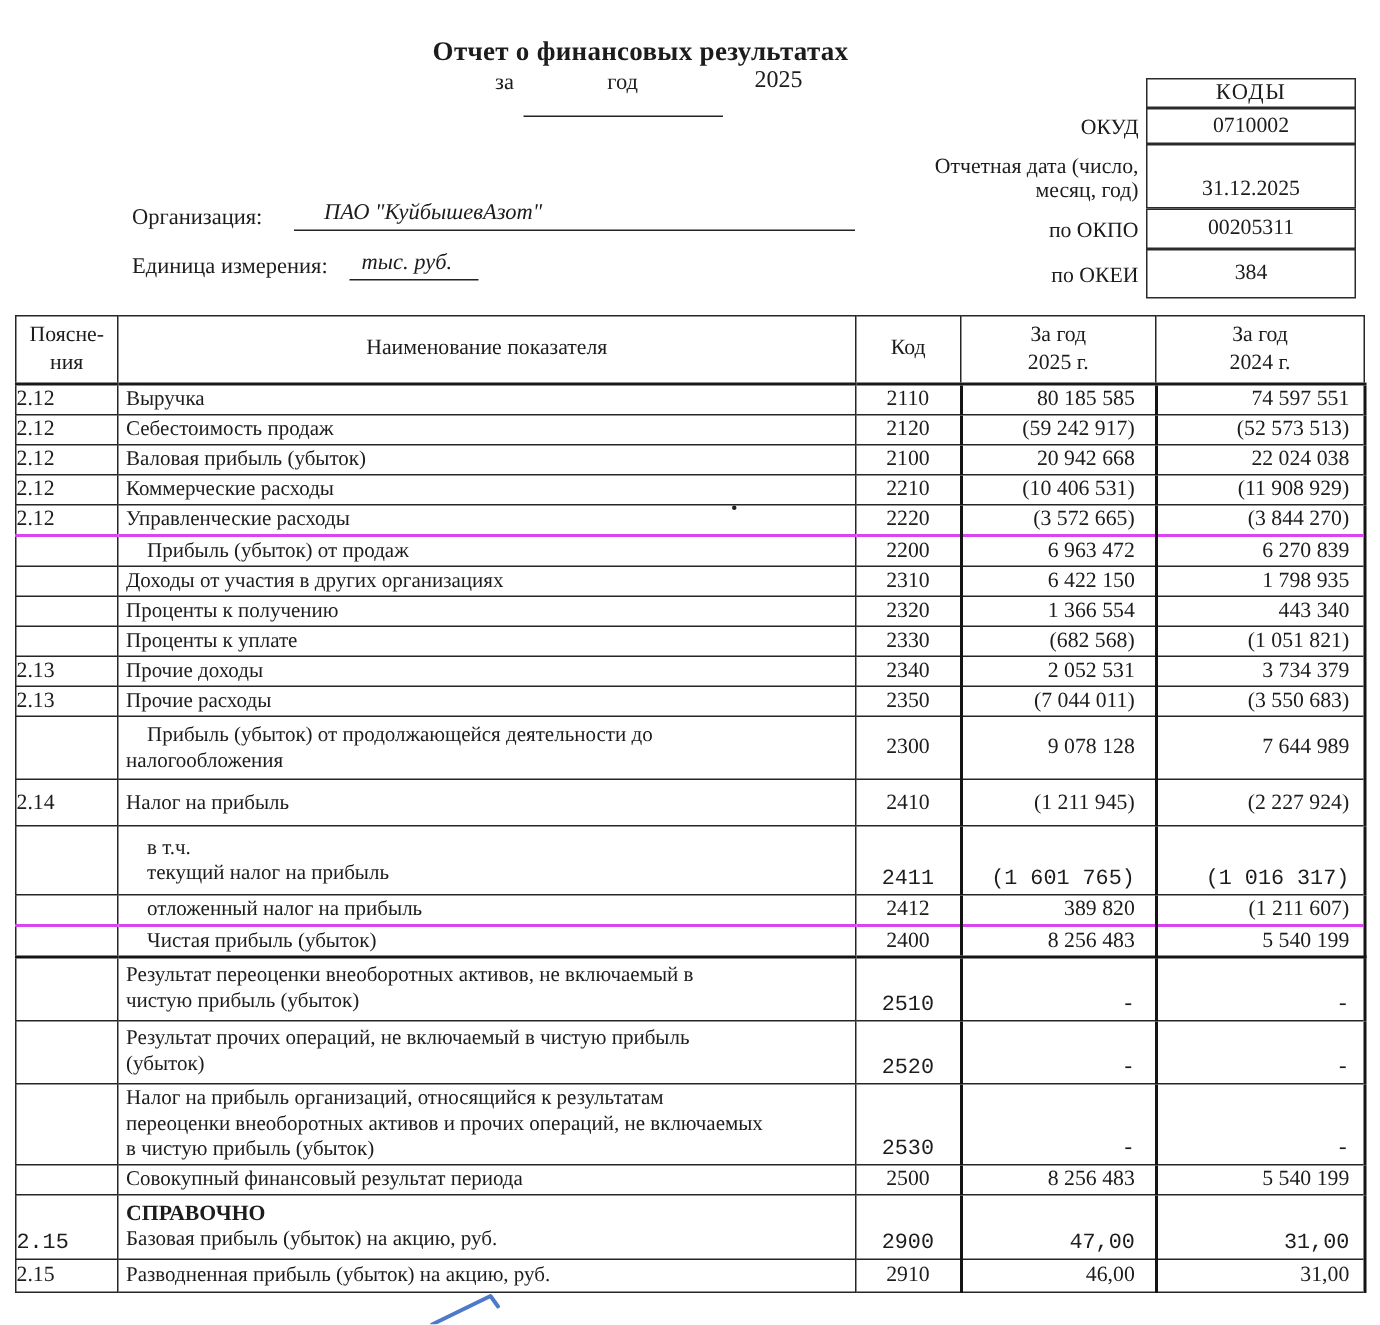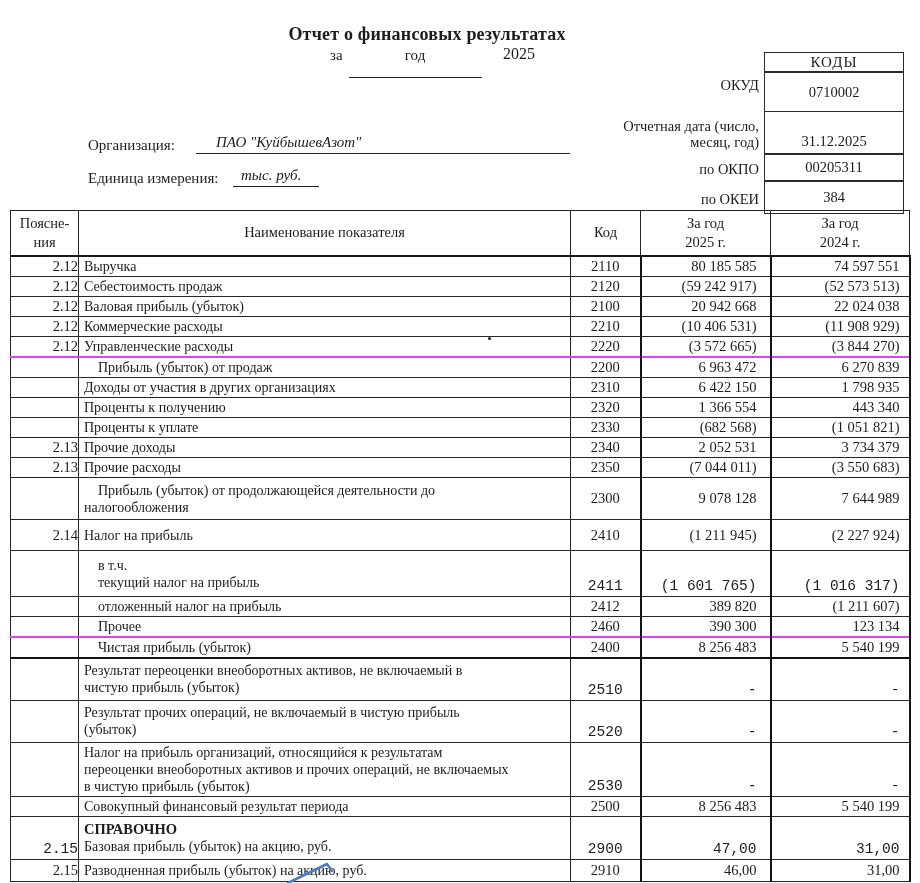--- a/index.html
+++ b/index.html
@@ -36,21 +36,21 @@
   .codes-val.head { font-size:15px; letter-spacing:1px; }
   .codes-val.vbot { align-items:flex-end; padding-bottom:3px; }
 
   
   .ftable-wrap { left:10px; top:210px; }
   table { border-collapse:collapse; table-layout:fixed; width:899px; }
   td,th { border:1px solid #262626; vertical-align:middle; overflow:hidden; }
   table { border:1.8px solid #1f1f1f; }
   thead th { font-weight:normal; font-size:14.5px; text-align:center;
              line-height:19px; border-bottom:2px solid #1a1a1a; height:45px; }
-  .cnote { text-align:right; font-size:14.5px; }
+  .cnote { text-align:left; font-size:14.5px; }
   .cname { padding:1px 4px 1px 0; font-size:14px; }
   .nline { line-height:17px; padding-left:5px; white-space:nowrap; }
   .nline.ind { padding-left:19px; }
   .nline.bold { font-weight:bold; font-size:14.5px; }
   .ccode { text-align:center; font-size:14.5px; }
   .cval { text-align:right; font-size:14.5px; white-space:nowrap; }
   .c25 { border-left:2.2px solid #141414; border-right:2.2px solid #141414; padding-right:13px; }
   .c24 { border-right:2px solid #141414; padding-right:9px; }
   tr.tt td { border-top:2px solid #d946ef; }
   tr.tb td { border-bottom:2px solid #141414; }
@@ -68,21 +68,21 @@
 <div class="abs period">
   <span>за</span><span class="uline">год</span>
 </div>
 <div class="abs period-year">2025</div>
 
 <div class="abs codes">
   <div class="codes-label" style="height:20px"></div>
   <div class="codes-val head" style="height:20px;border-width:1.5px">КОДЫ</div>
 
   <div class="codes-label" style="height:24px">ОКУД</div>
-  <div class="codes-val" style="height:40px">0710002</div>
+  <div class="codes-val" style="height:24px">0710002</div>
 
   <div class="codes-label" style="height:43px">Отчетная дата (число, месяц, год)</div>
   <div class="codes-val vbot" style="height:43px">31.12.2025</div>
 
   <div class="codes-label" style="height:27px">по ОКПО</div>
   <div class="codes-val" style="height:27px">00205311</div>
 
   <div class="codes-label" style="height:33px">по ОКЕИ</div>
   <div class="codes-val" style="height:33px">384</div>
 </div>
@@ -250,29 +250,20 @@
         </tr>
         <tr class="" style="height: 20px;">
           <td class="cnote"></td>
           <td class="cname">
             <div class="nline ind">отложенный налог на прибыль</div>
           </td>
           <td class="ccode">2412</td>
           <td class="cval c25">389 820</td>
           <td class="cval c24">(1 211 607)</td>
         </tr>
-        <tr class="" style="height: 19px;">
-          <td class="cnote"></td>
-          <td class="cname">
-            <div class="nline ind">Прочее</div>
-          </td>
-          <td class="ccode">2460</td>
-          <td class="cval c25">390 300</td>
-          <td class="cval c24">123 134</td>
-        </tr>
         <tr class="tt tb" style="height: 20px;">
           <td class="cnote"></td>
           <td class="cname">
             <div class="nline ind">Чистая прибыль (убыток)</div>
           </td>
           <td class="ccode">2400</td>
           <td class="cval c25">8 256 483</td>
           <td class="cval c24">5 540 199</td>
         </tr>
         <tr class="vbot" style="height: 42px; padding-left: 46px;">

